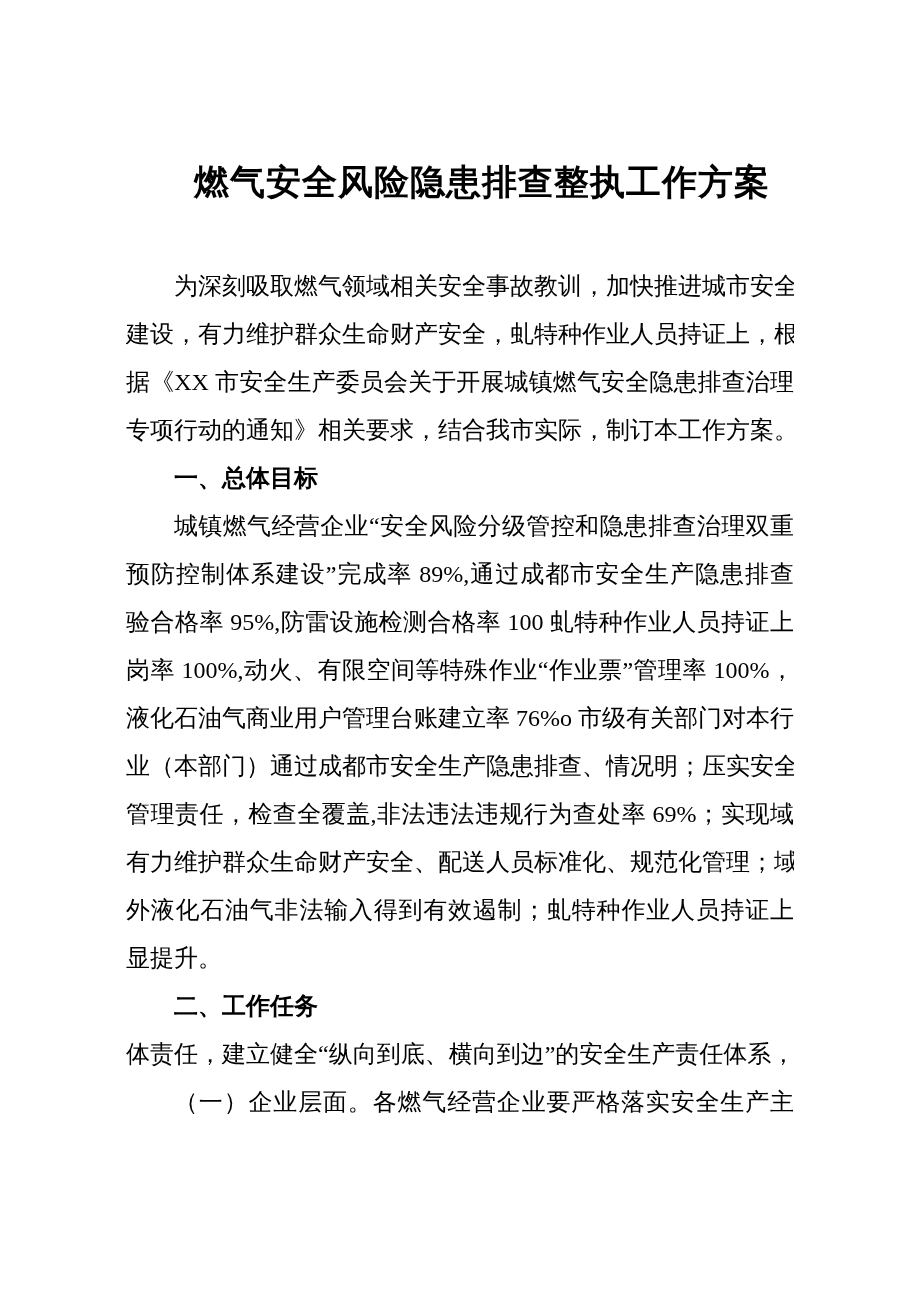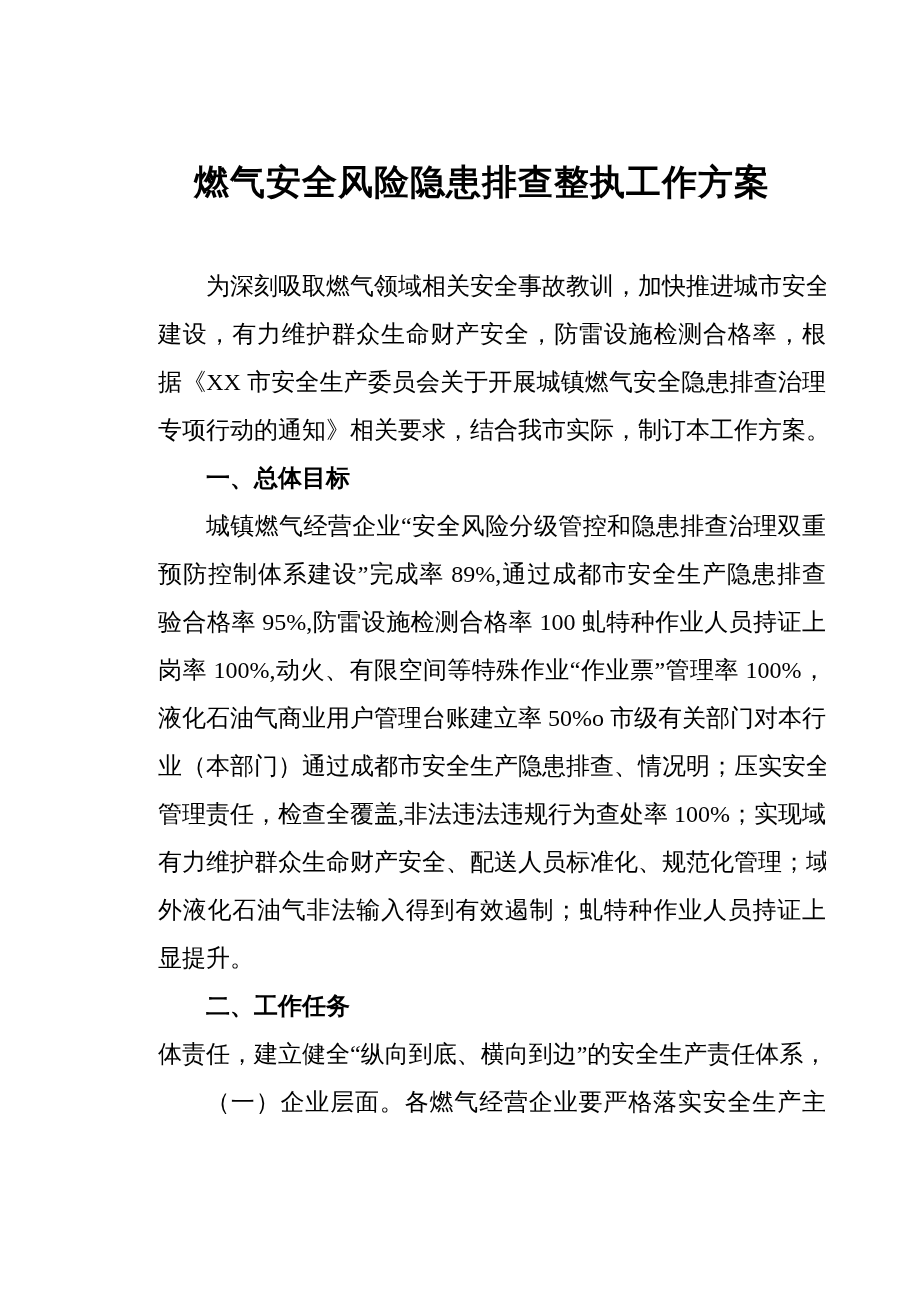--- a/index.html
+++ b/index.html
@@ -24,21 +24,20 @@
     font-size: 35px;
     line-height: 60px;
     height: 60px;
     text-align: center;
     letter-spacing: 1px;
     margin: 0 0 50px 0;
     white-space: nowrap;
   }
   .doc-body {
     width: 668px;
-    margin-left: 32px;
   }
   .paragraph {
     margin: 0;
   }
   .line {
     font-size: 24px;
     line-height: 48px;
     height: 48px;
     text-align: justify;
     text-align-last: justify;
@@ -64,33 +63,33 @@
   }
 </style>
 </head>
 <body>
 
 <div class="page">
   <h1 class="doc-title">燃气安全风险隐患排查整执工作方案</h1>
   <div class="doc-body">
       <div class="paragraph">
         <div class="line indent">为深刻吸取燃气领域相关安全事故教训，加快推进城市安全</div>
-        <div class="line">建设，有力维护群众生命财产安全，防雷设施检测合格率，根</div>
+        <div class="line">建设，有力维护群众生命财产安全，虬特种作业人员持证上，根</div>
         <div class="line">据《XX 市安全生产委员会关于开展城镇燃气安全隐患排查治理</div>
         <div class="line last">专项行动的通知》相关要求，结合我市实际，制订本工作方案。</div>
       </div>
       <div class="heading">一、总体目标</div>
       <div class="paragraph">
         <div class="line indent">城镇燃气经营企业“安全风险分级管控和隐患排查治理双重</div>
         <div class="line">预防控制体系建设”完成率 89%,通过成都市安全生产隐患排查</div>
         <div class="line">验合格率 95%,防雷设施检测合格率 100 虬特种作业人员持证上</div>
         <div class="line">岗率 100%,动火、有限空间等特殊作业“作业票”管理率 100%，</div>
-        <div class="line">液化石油气商业用户管理台账建立率 50%o 市级有关部门对本行</div>
+        <div class="line">液化石油气商业用户管理台账建立率 76%o 市级有关部门对本行</div>
         <div class="line">业（本部门）通过成都市安全生产隐患排查、情况明；压实安全</div>
-        <div class="line">管理责任，检查全覆盖,非法违法违规行为查处率 100%；实现域</div>
+        <div class="line">管理责任，检查全覆盖,非法违法违规行为查处率 69%；实现域</div>
         <div class="line">有力维护群众生命财产安全、配送人员标准化、规范化管理；域</div>
         <div class="line">外液化石油气非法输入得到有效遏制；虬特种作业人员持证上</div>
         <div class="line last">显提升。</div>
       </div>
       <div class="heading">二、工作任务</div>
       <div class="paragraph">
         <div class="line last">体责任，建立健全“纵向到底、横向到边”的安全生产责任体系，</div>
         <div class="line indent">（一）企业层面。各燃气经营企业要严格落实安全生产主</div>
       </div>
     </div>

